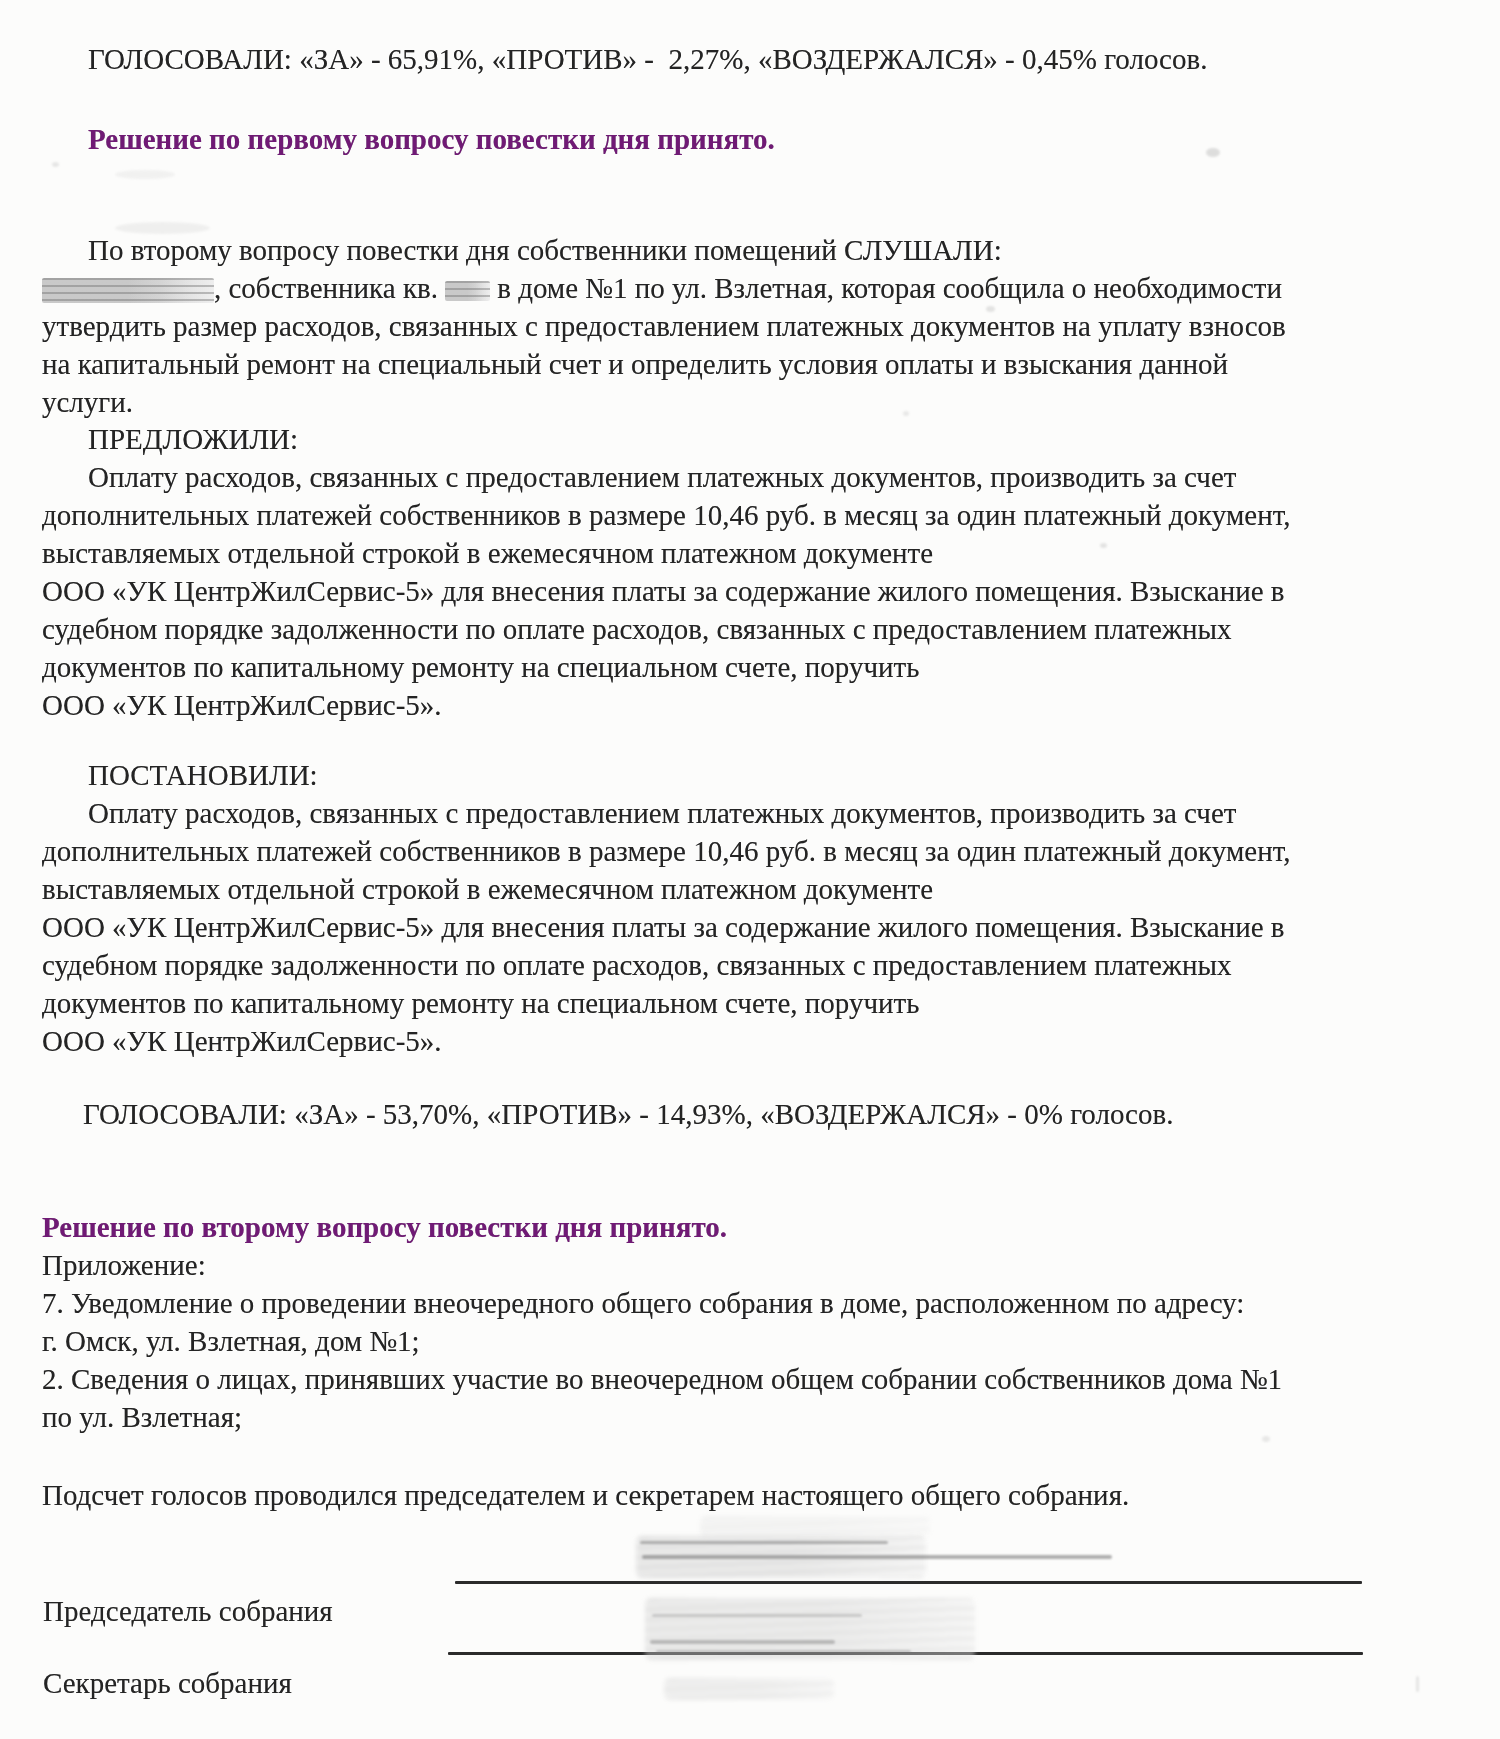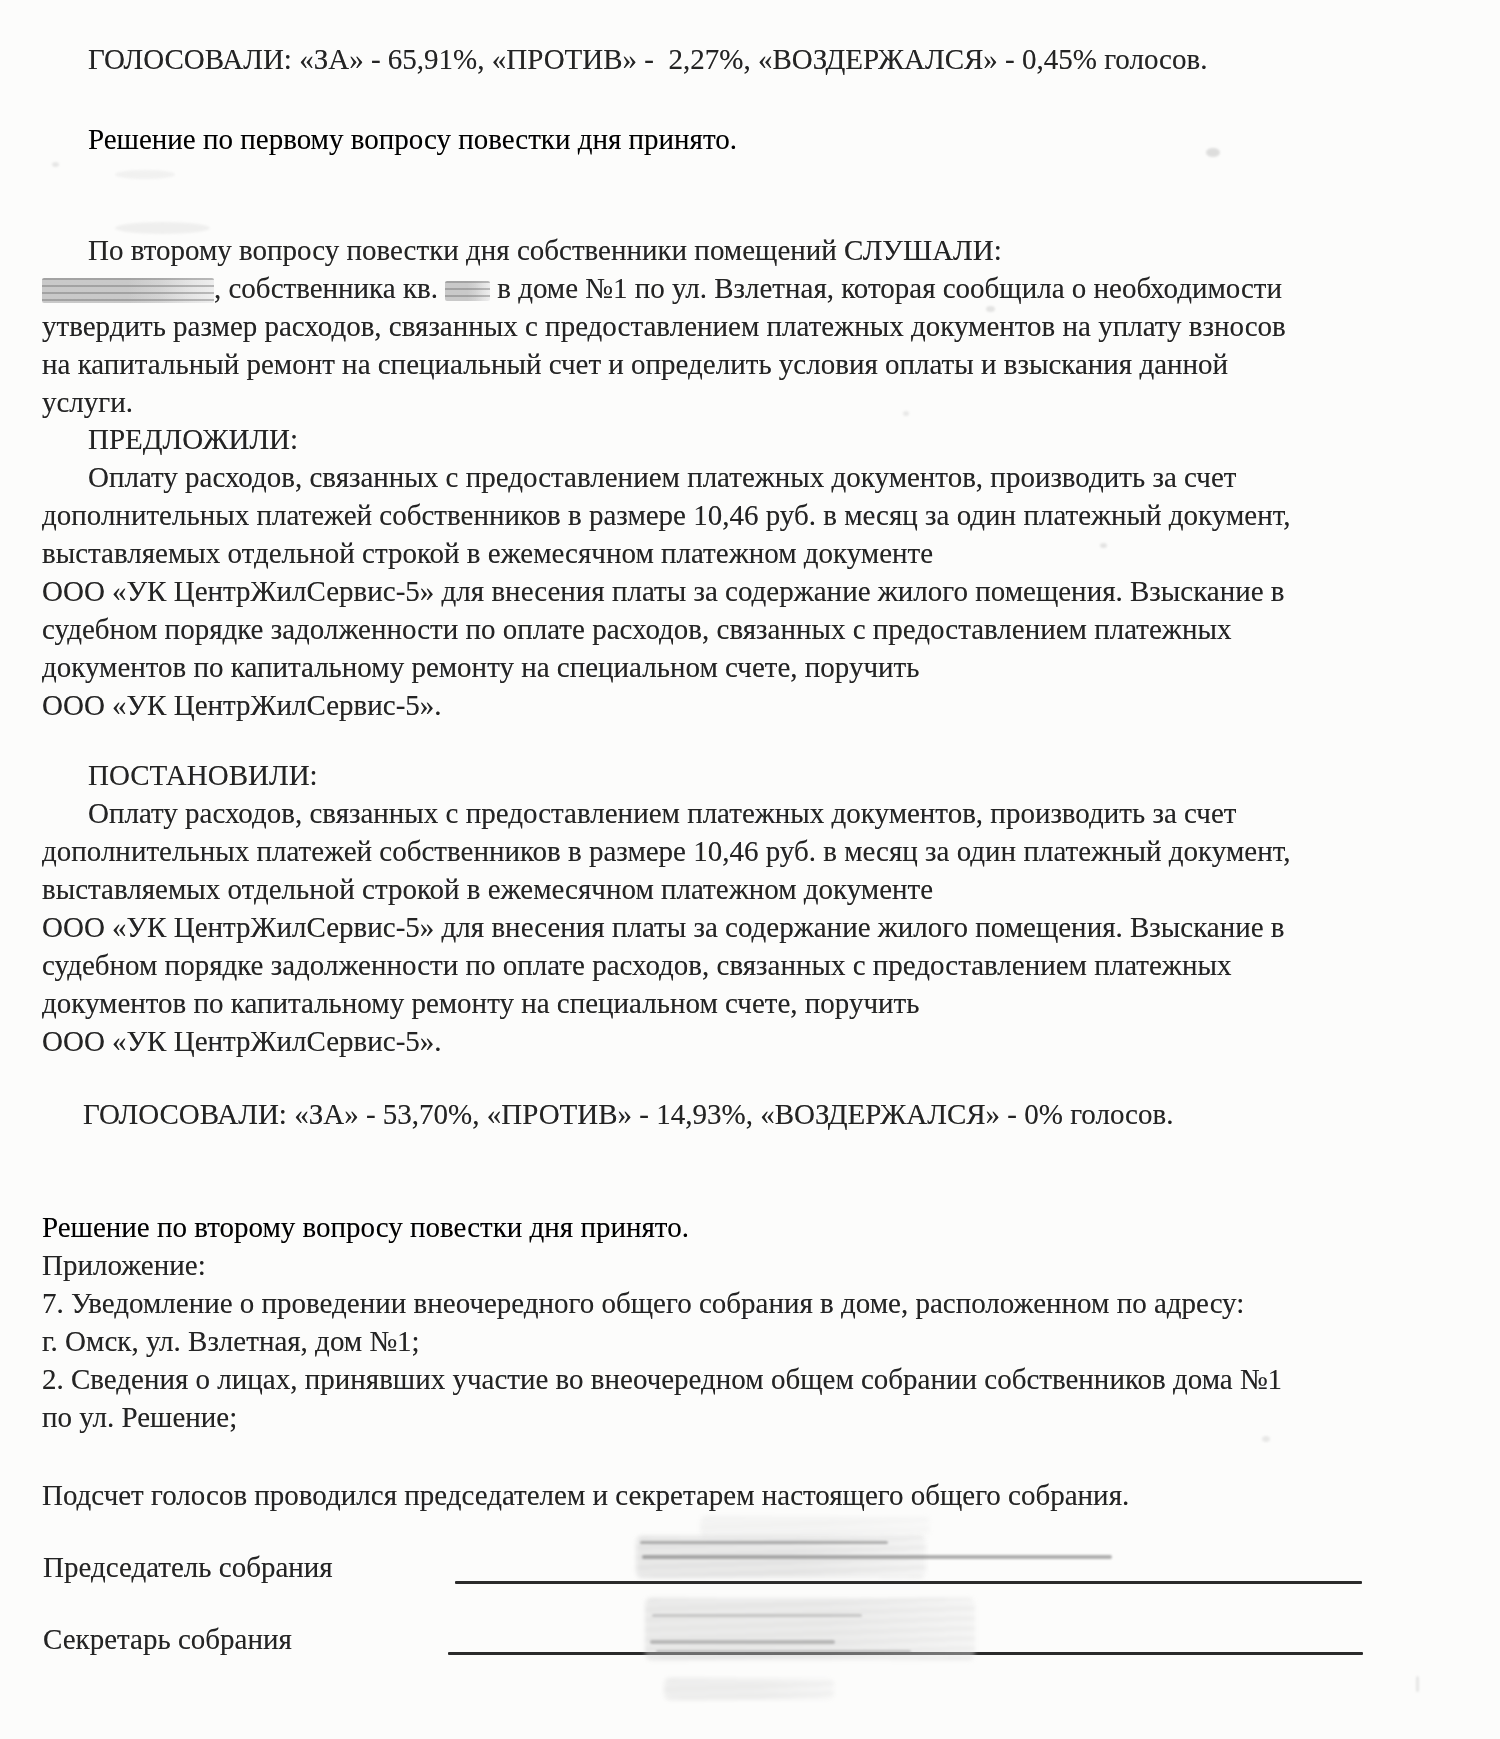--- a/index.html
+++ b/index.html
@@ -8,33 +8,33 @@
     background:#fcfcfb;
     font-family:"Liberation Serif","DejaVu Serif",serif;
     font-size:29px;line-height:38px;color:#242424;
     overflow:hidden;
   }
   .page{position:absolute;inset:0;padding-left:16px;}
   .block{position:absolute;left:42px;}
   .line{white-space:pre;text-shadow:0 0 0.6px rgba(40,40,40,.45);}
   .ind{padding-left:46px;}
   .ind41{padding-left:41px;}
-  .bold{font-weight:400;color:#000000;}
+  .bold{font-weight:700;color:#701a75;}
   
   .redact{
     display:inline-block;border-radius:2px;
     background:
       repeating-linear-gradient(180deg, rgba(130,130,130,.5) 0 2px, rgba(235,235,235,.15) 2px 7px),
       linear-gradient(90deg,#c3c3c3 0 50%,#cfcfcf 68%,#e2e2e2 85%,#efefef 100%);
     filter:blur(.7px);
   }
   .redact-name{width:172px;height:25px;vertical-align:-5px;}
   .redact-apt{width:45px;height:20px;vertical-align:-3px;margin-right:7px;}
   
-  .sig-label{position:absolute;left:43px;white-space:pre;text-shadow:0 0 .6px rgba(40,40,40,.45);}
+  .sig-label{position:absolute;left:43px;white-space:pre;text-shadow:0 0 .6px rgba(40,40,40,.45);margin-top:44px;}
   .sig-line{position:absolute;height:3px;background:#2b2b2b;border-radius:1px;filter:blur(.3px);}
   
   .blob{
     position:absolute;border-radius:6px;
     background:
       repeating-linear-gradient(178deg, rgba(150,150,150,.35) 0 3px, rgba(240,240,240,.05) 3px 10px),
       linear-gradient(90deg,#d2d2d2 0 55%,#dedede 75%,#eeeeee 100%);
     filter:blur(2px);
   }
   .streak{position:absolute;background:#7c7c7c;border-radius:2px;filter:blur(.9px);}
@@ -89,21 +89,21 @@
 
   <div class="block" style="top:1173px;margin-top:35px;">
     <div class="line bold">Решение по второму вопросу повестки дня принято.</div>
   </div>
 
   <div class="block" style="top:1246px;">
     <div class="line">Приложение:</div>
     <div class="line">7. Уведомление о проведении внеочередного общего собрания в доме, расположенном по адресу:</div>
     <div class="line">г. Омск, ул. Взлетная, дом №1;</div>
     <div class="line">2. Сведения о лицах, принявших участие во внеочередном общем собрании собственников дома №1</div>
-    <div class="line">по ул. Решение;</div>
+    <div class="line">по ул. Взлетная;</div>
   </div>
 
   <div class="block" style="top:1476px;">
     <div class="line">Подсчет голосов проводился председателем и секретарем настоящего общего собрания.</div>
   </div>
 
   <div class="sig-label" style="top:1548px;">Председатель собрания</div>
   <div class="sig-line" style="left:455px;top:1581px;width:907px;"></div>
   <div class="sig-label" style="top:1620px;">Секретарь собрания</div>
   <div class="sig-line" style="left:448px;top:1652px;width:915px;"></div>

